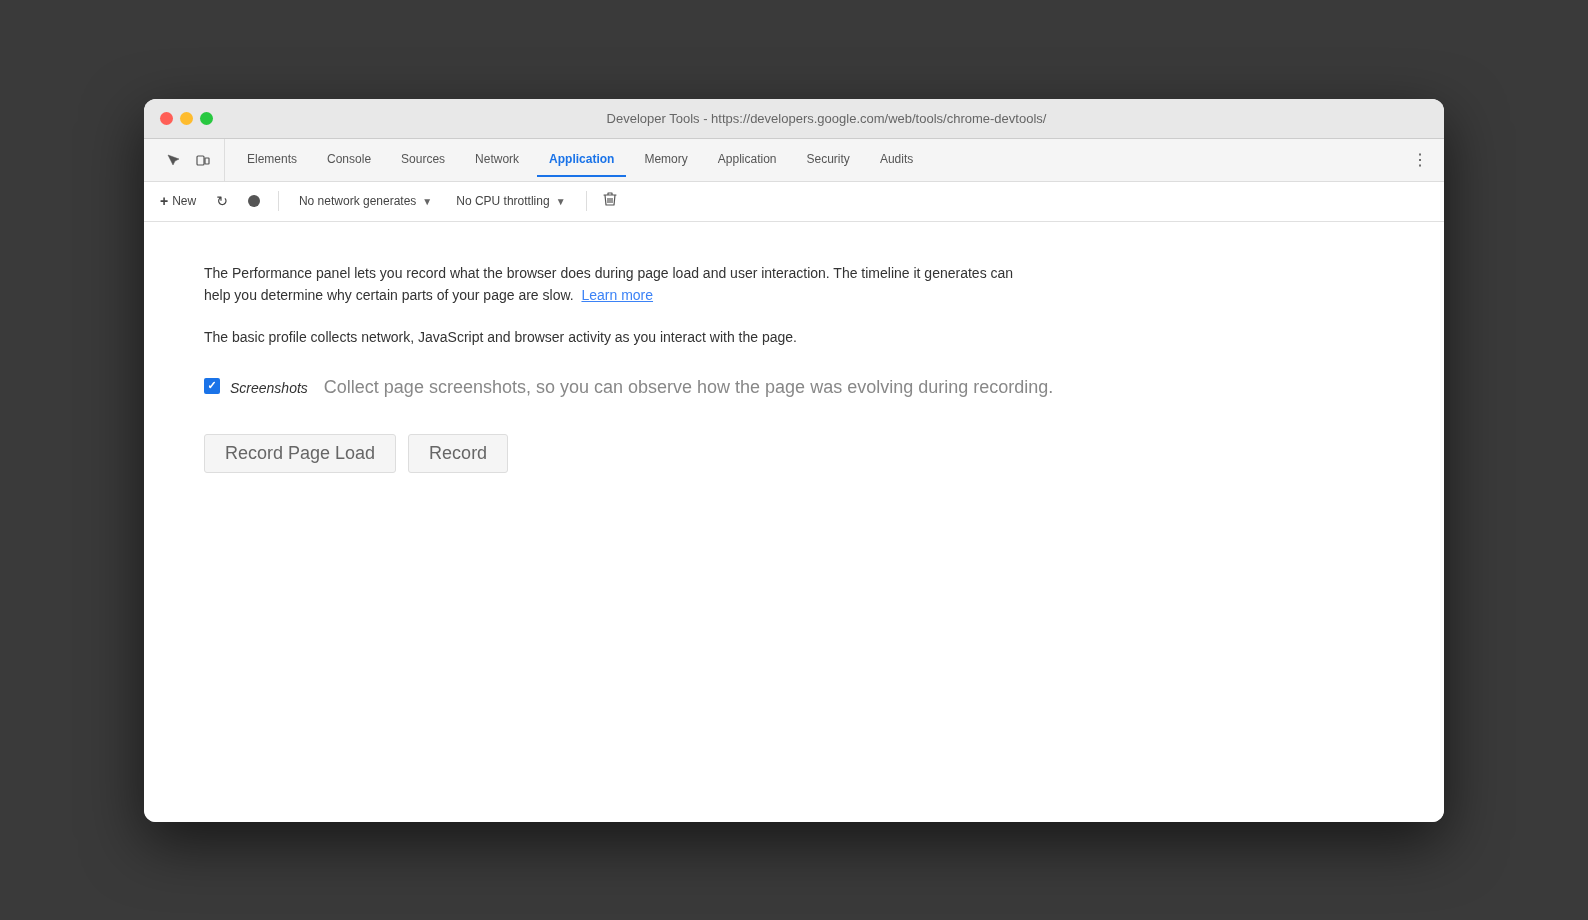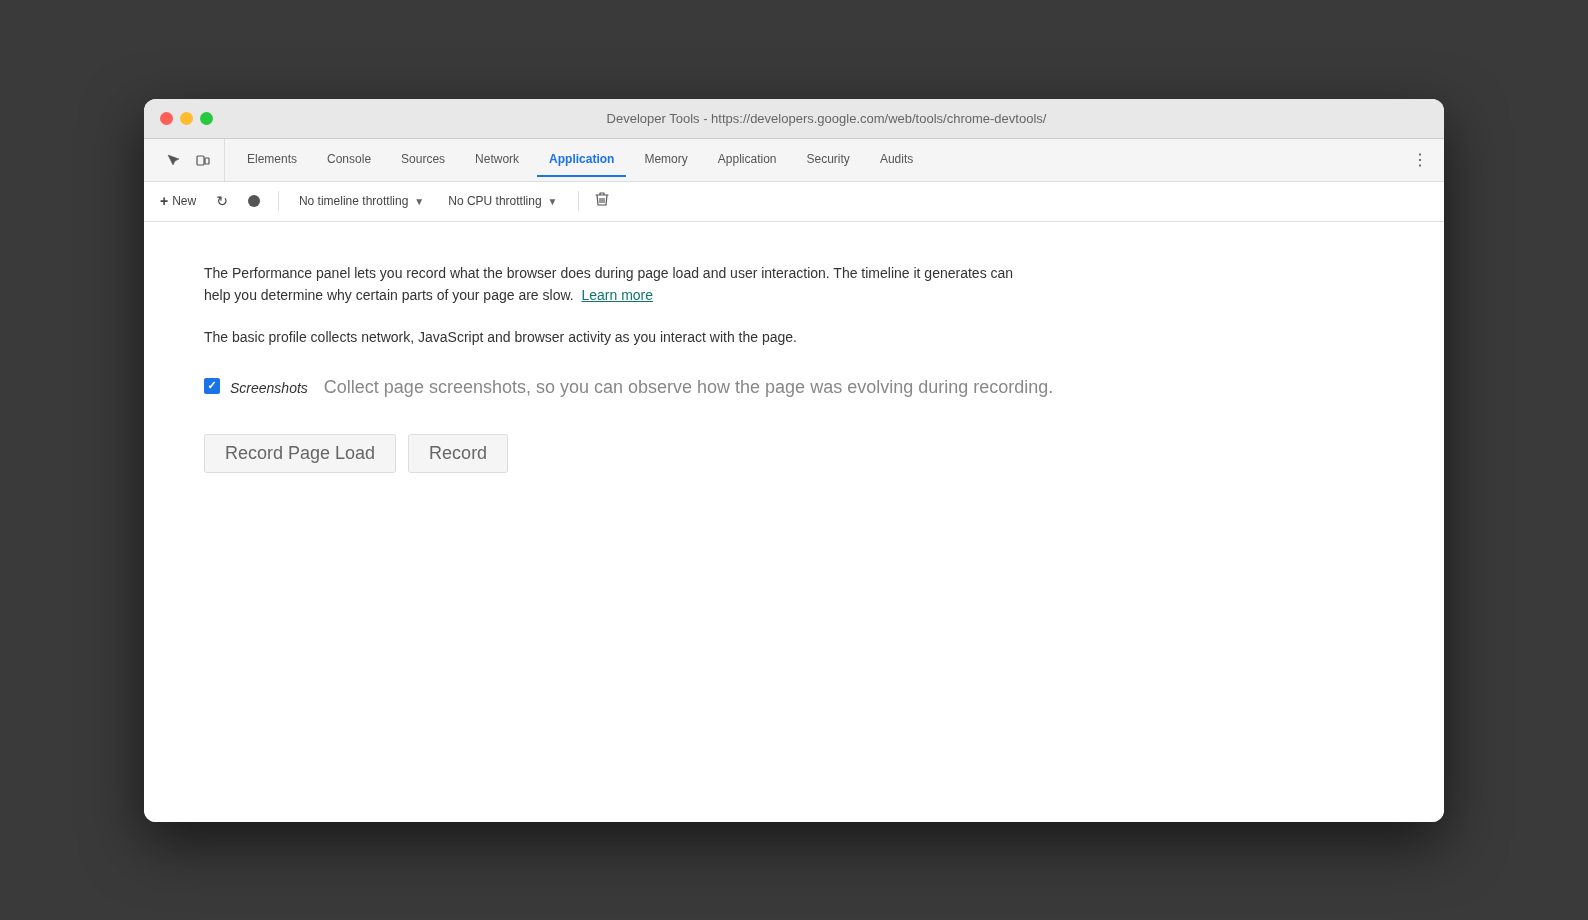--- a/index.html
+++ b/index.html
@@ -196,21 +196,21 @@
 
     .description {
       font-size: 14px;
       color: #333;
       line-height: 1.6;
       max-width: 820px;
       margin-bottom: 20px;
     }
 
     .learn-more {
-      color: #0f766e;
+      color: #3b82f6;
       text-decoration: underline;
       cursor: pointer;
     }
 
     .description2 {
       font-size: 14px;
       color: #333;
       line-height: 1.6;
       max-width: 820px;
       margin-bottom: 28px;
@@ -326,21 +326,21 @@
       <span>New</span>
     </div>
     <div class="toolbar-btn">
       <span class="reload-icon">↻</span>
     </div>
     <div class="toolbar-btn">
       <span class="record-dot"></span>
     </div>
     <div class="toolbar-separator"></div>
     <div class="dropdown-btn">
-      <span>No timeline throttling</span>
+      <span>No network generates</span>
       <span class="dropdown-arrow">▼</span>
     </div>
     <div class="dropdown-btn">
       <span>No CPU throttling</span>
       <span class="dropdown-arrow">▼</span>
     </div>
     <div class="toolbar-separator"></div>
     <div class="trash-icon">
       <svg width="14" height="16" viewBox="0 0 14 16" fill="none">
         <path d="M1 4h12M5 4V2h4v2M2 4l1 10h8l1-10" stroke="#555" stroke-width="1.2" stroke-linecap="round" stroke-linejoin="round"></path>

